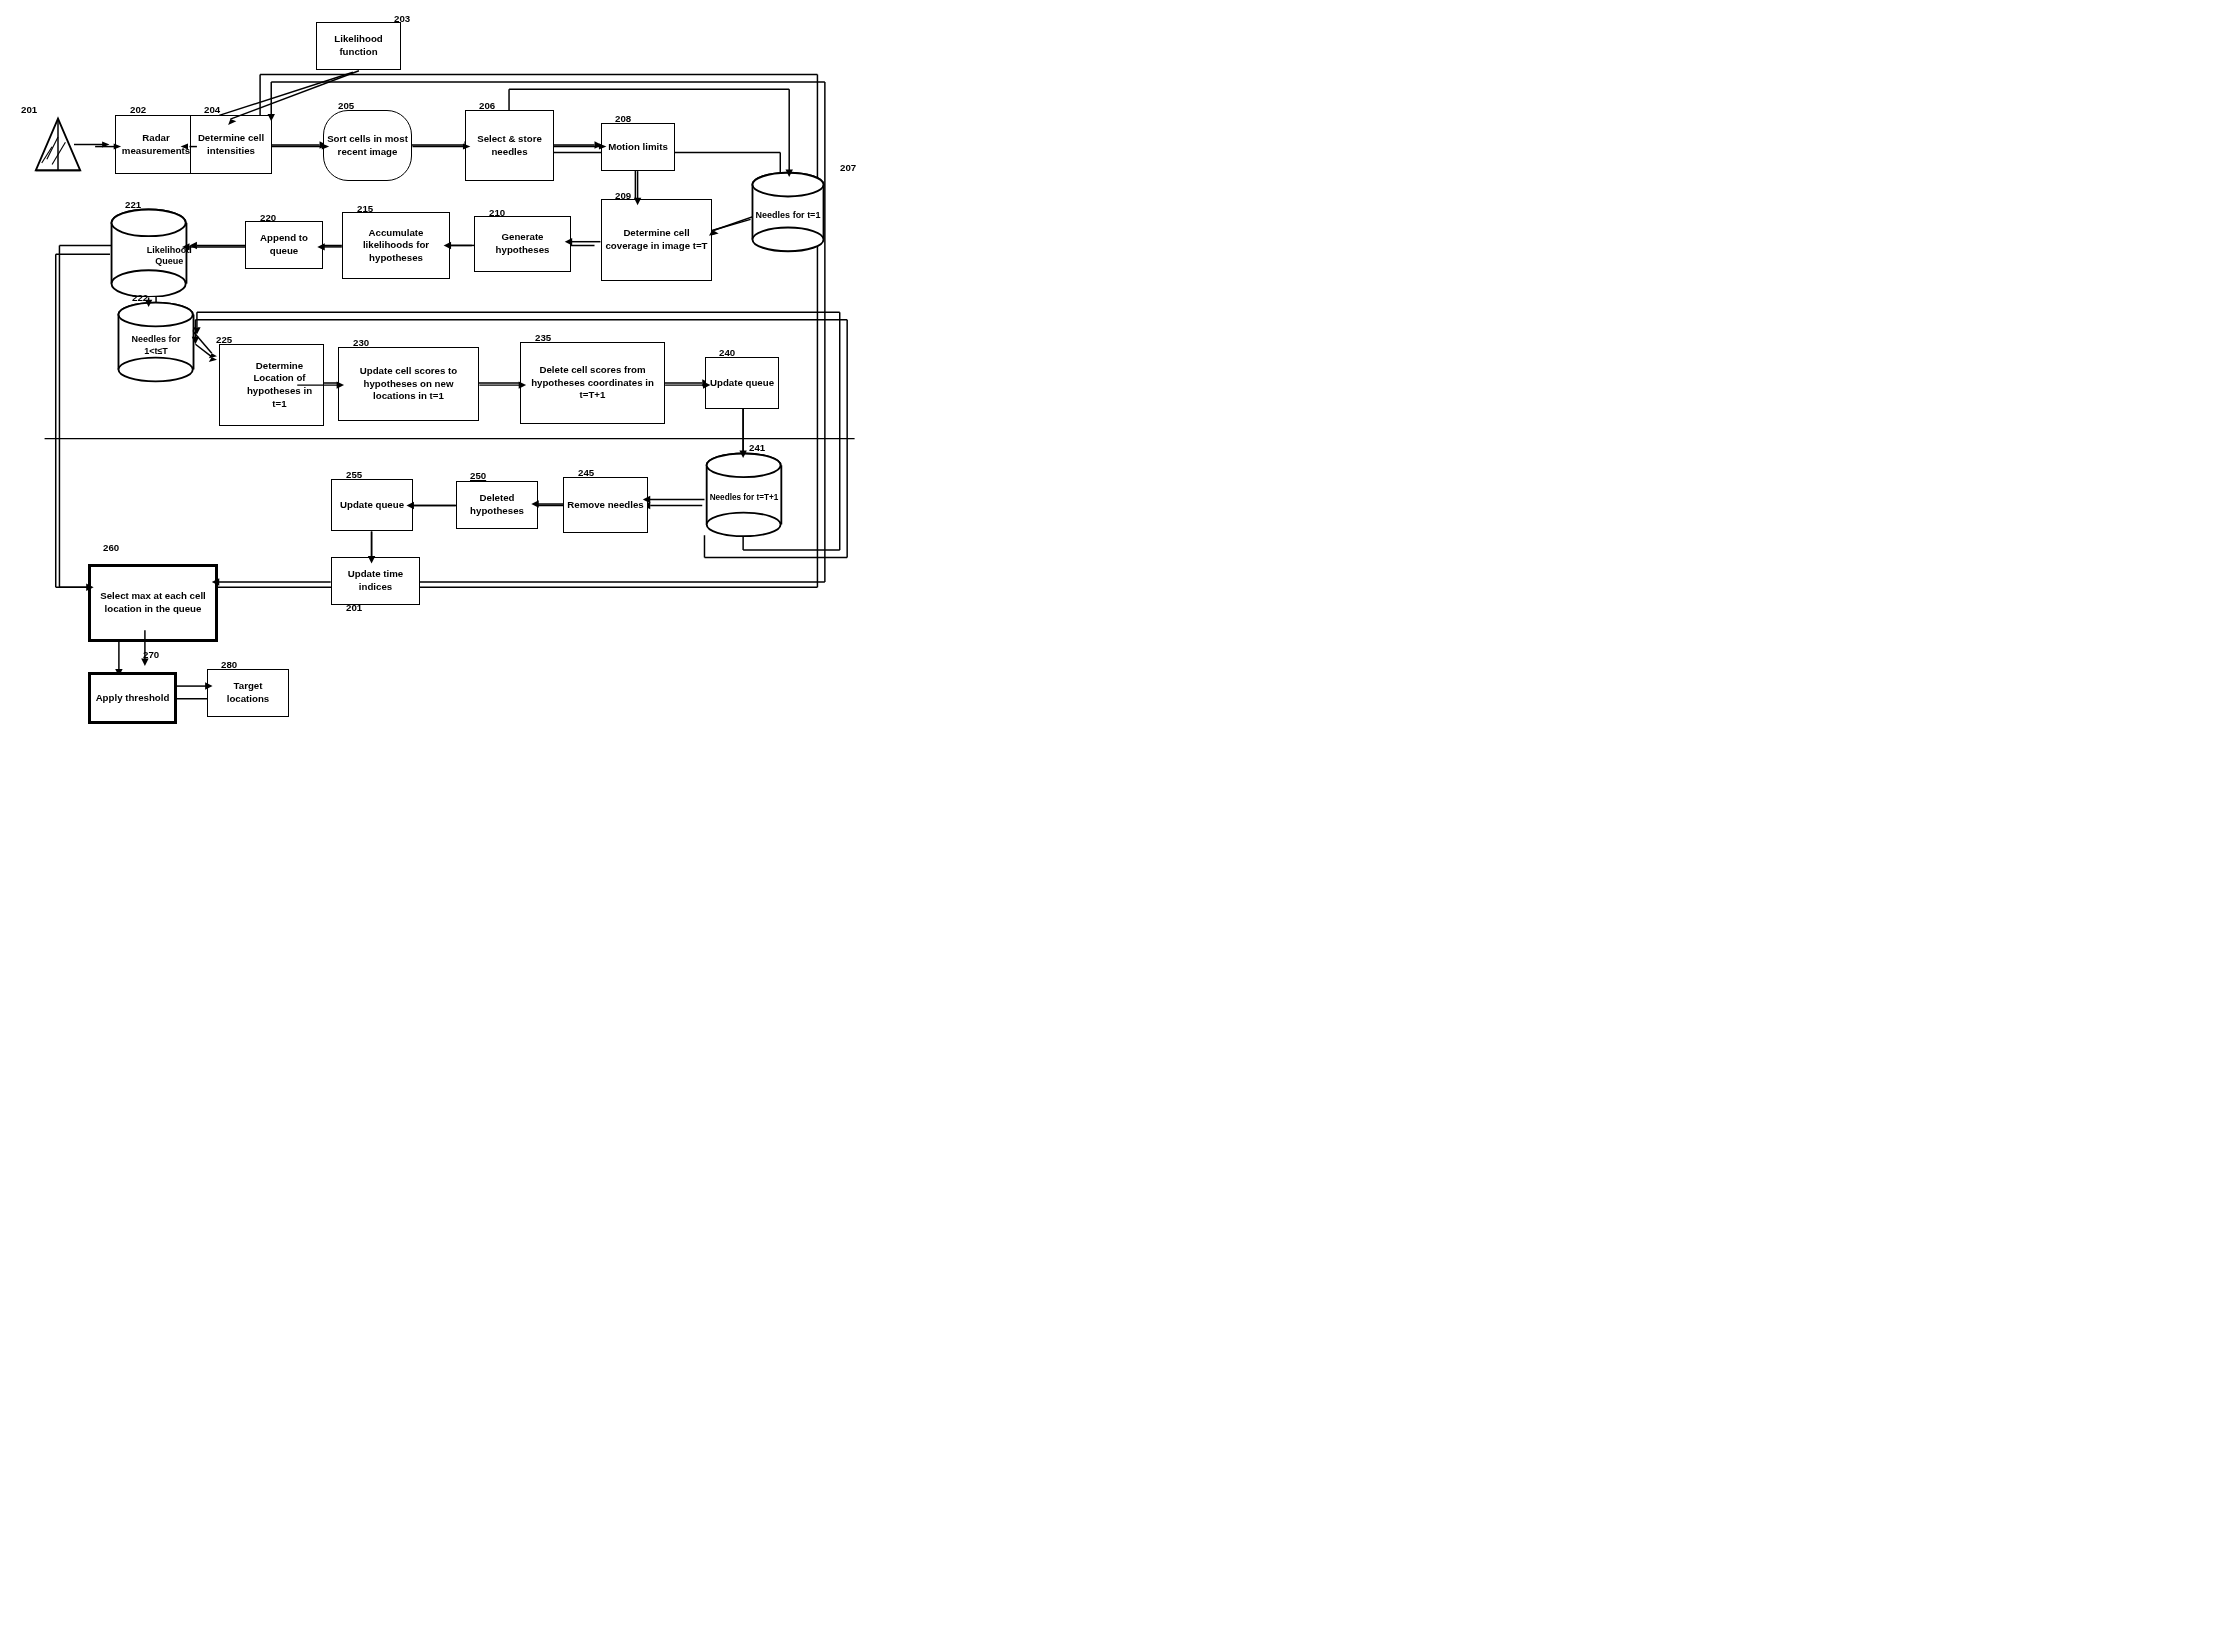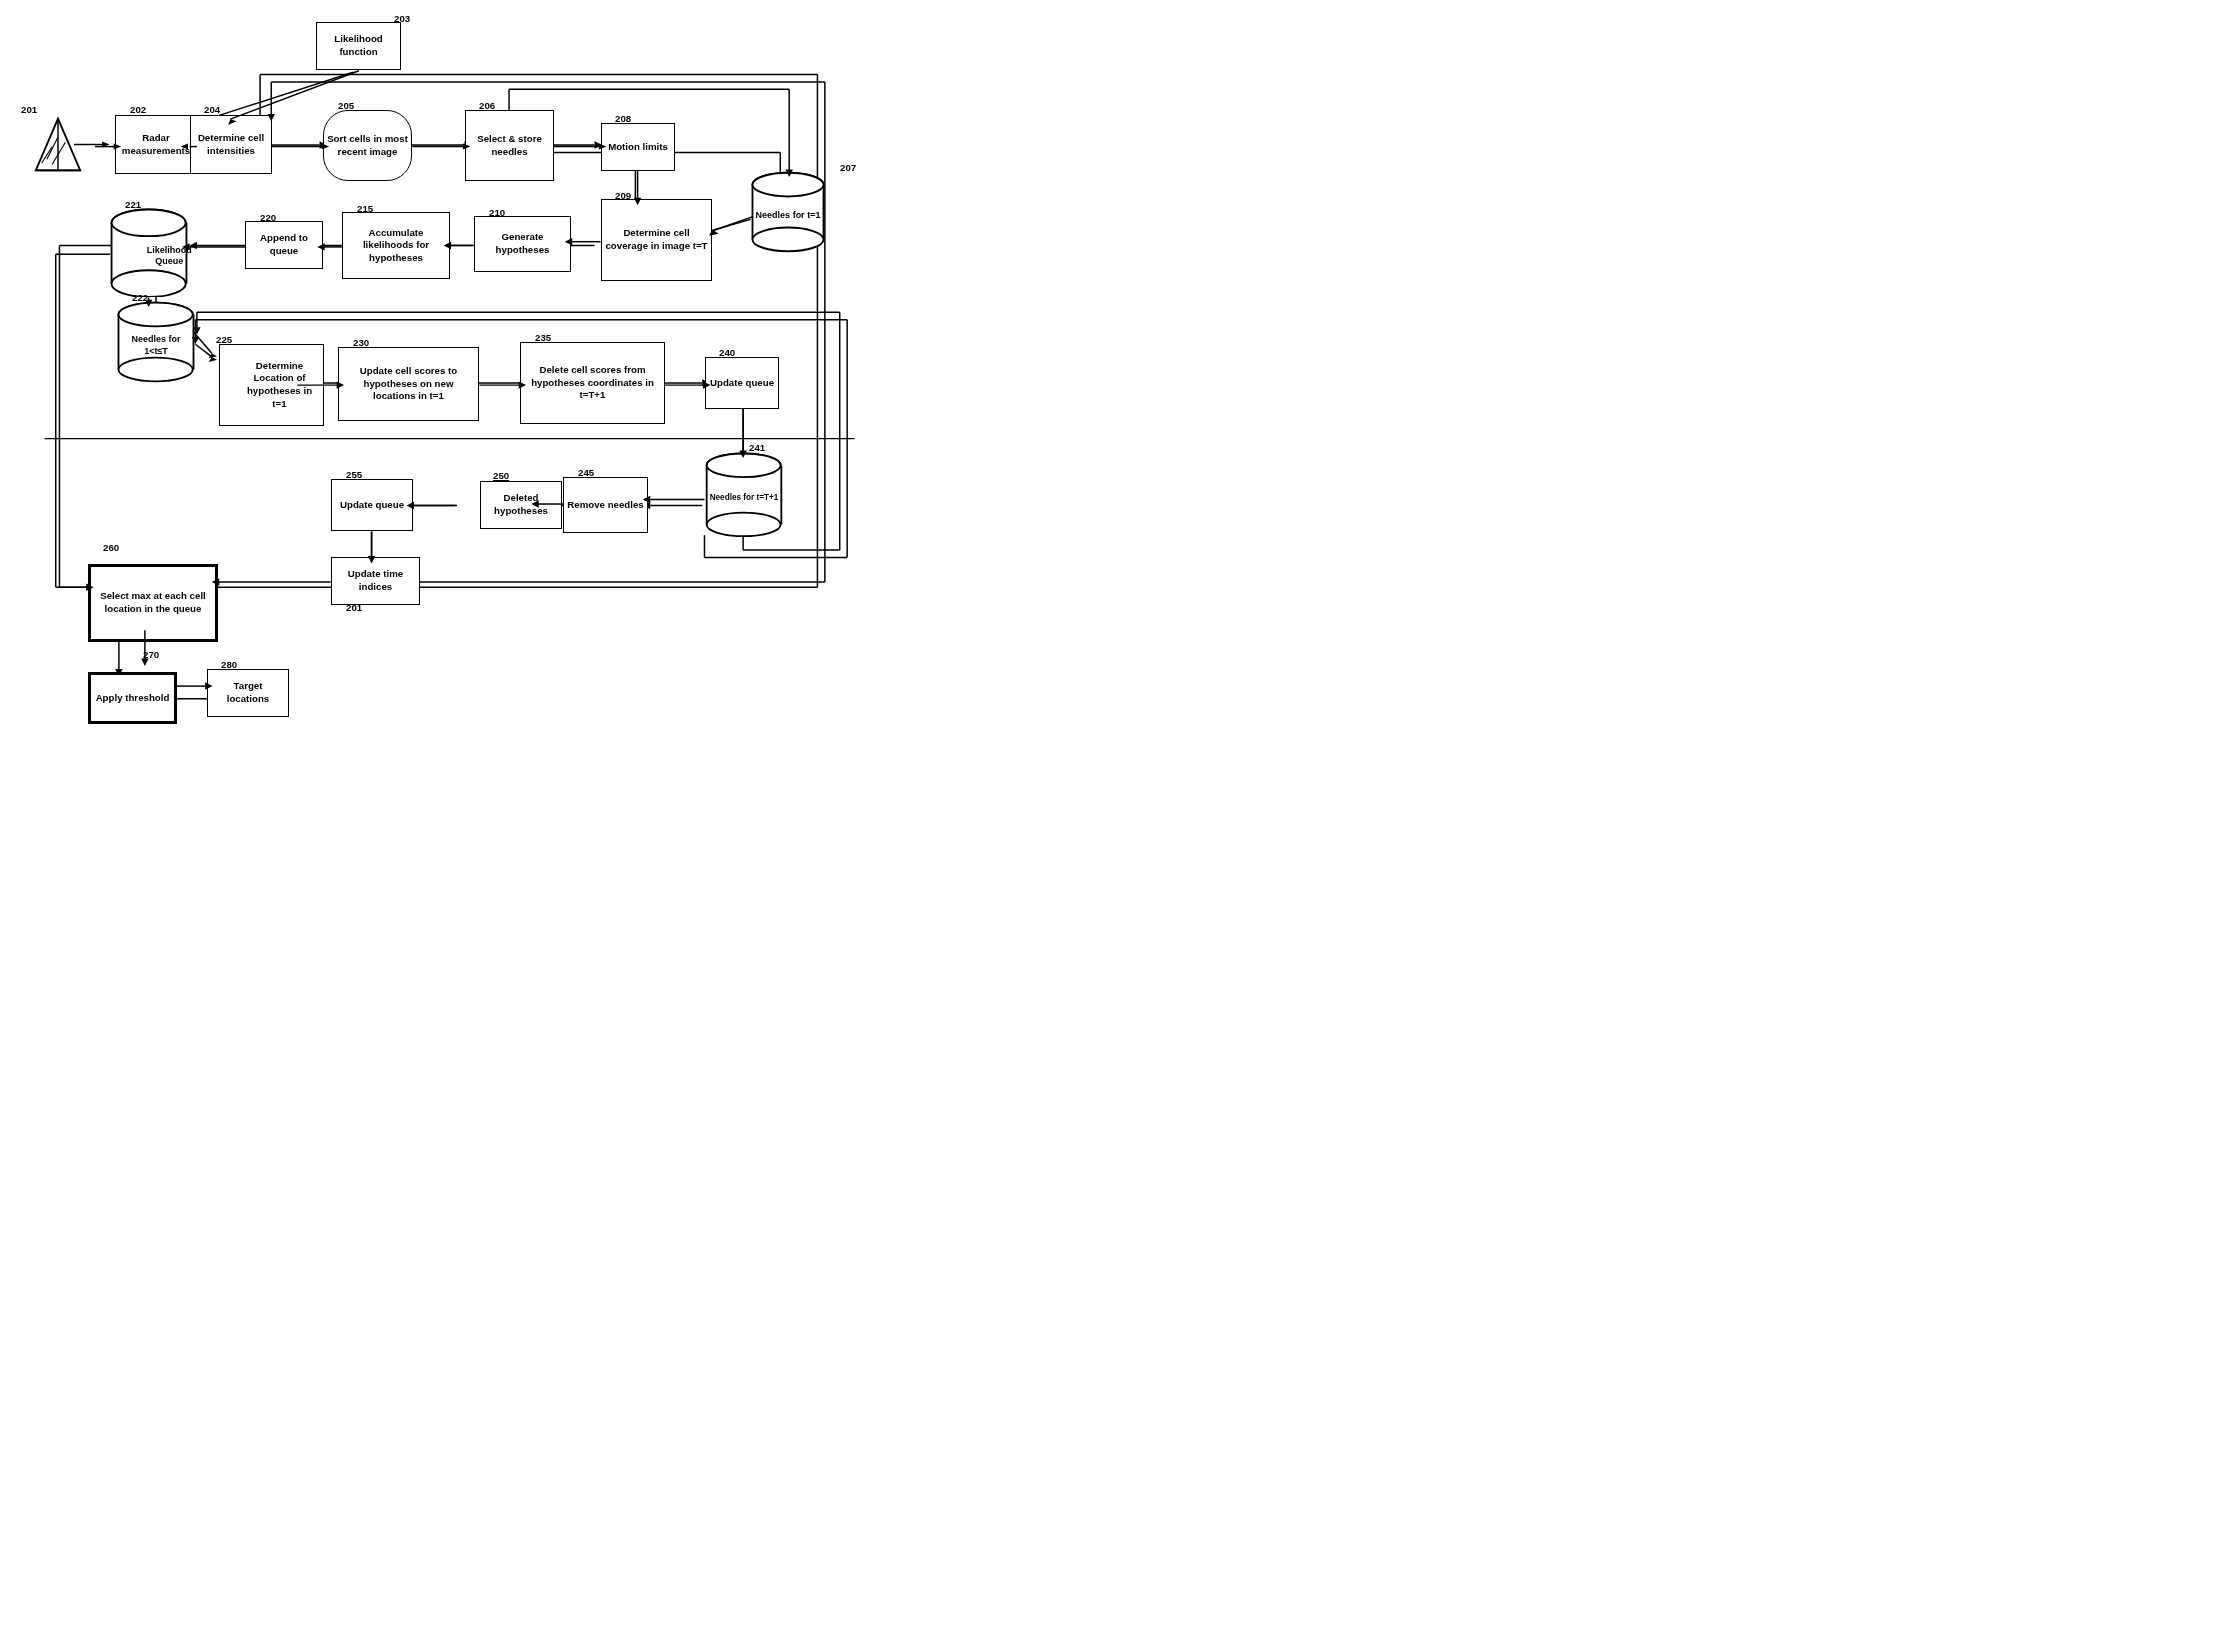--- a/index.html
+++ b/index.html
@@ -301,23 +301,23 @@
     </svg>
     <div class="cyl-label" style="font-size:8.2px;font-weight:bold;">Needles
 for t=T+1</div>
   </div>
   <div class="label" style="left:749px;top:442px;">241</div>
 
   <div class="box" style="left:563px;top:477px;width:85px;height:56px;">Remove
 needles</div>
   <div class="label" style="left:578px;top:467px;">245</div>
 
-  <div class="box" style="left:456px;top:481px;width:82px;height:48px;margin-left:24px;">Deleted
+  <div class="box" style="left:456px;top:481px;width:82px;height:48px;">Deleted
 hypotheses</div>
-  <div class="label" style="left:493px;top:470px;text-decoration:underline;">250</div>
+  <div class="label" style="left:470px;top:470px;text-decoration:underline;">250</div>
 
   <div class="box" style="left:331px;top:479px;width:82px;height:52px;">Update
 queue</div>
   <div class="label" style="left:346px;top:469px;">255</div>
 
   <div class="box" style="left:331px;top:557px;width:89px;height:48px;">Update time
 indices</div>
   <div class="label" style="left:346px;top:602px;">201</div>
 
   <div class="box thick" style="left:88px;top:552px;width:130px;height:78px;">Select max at each

